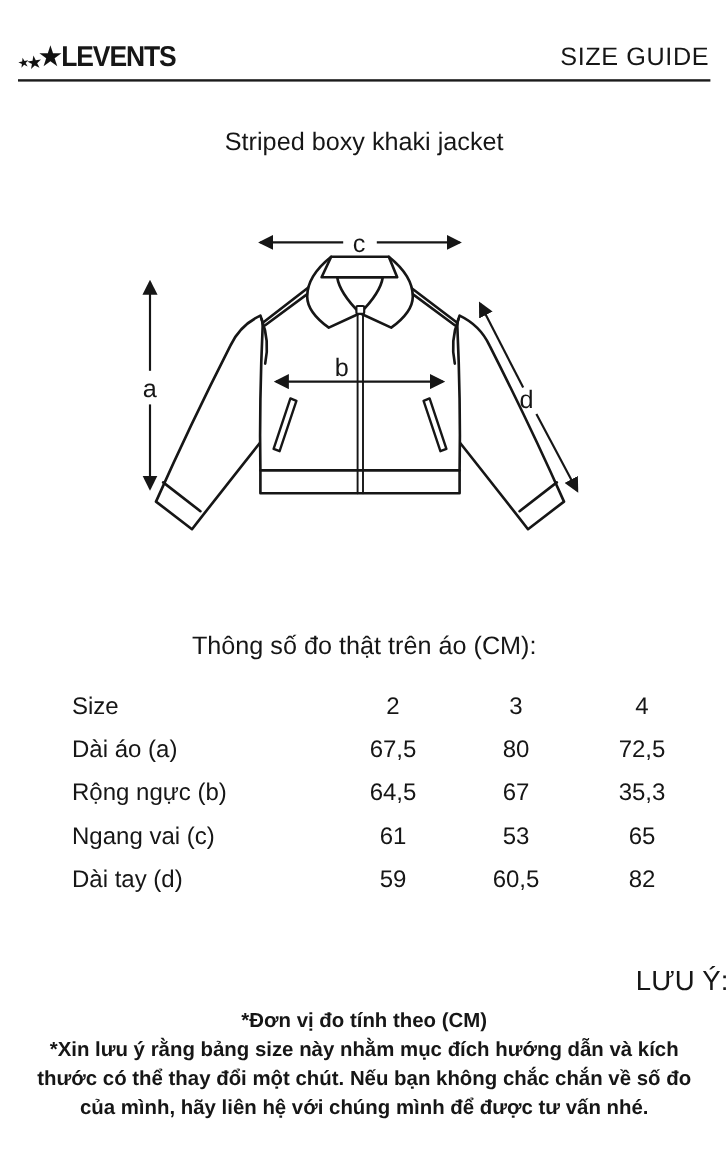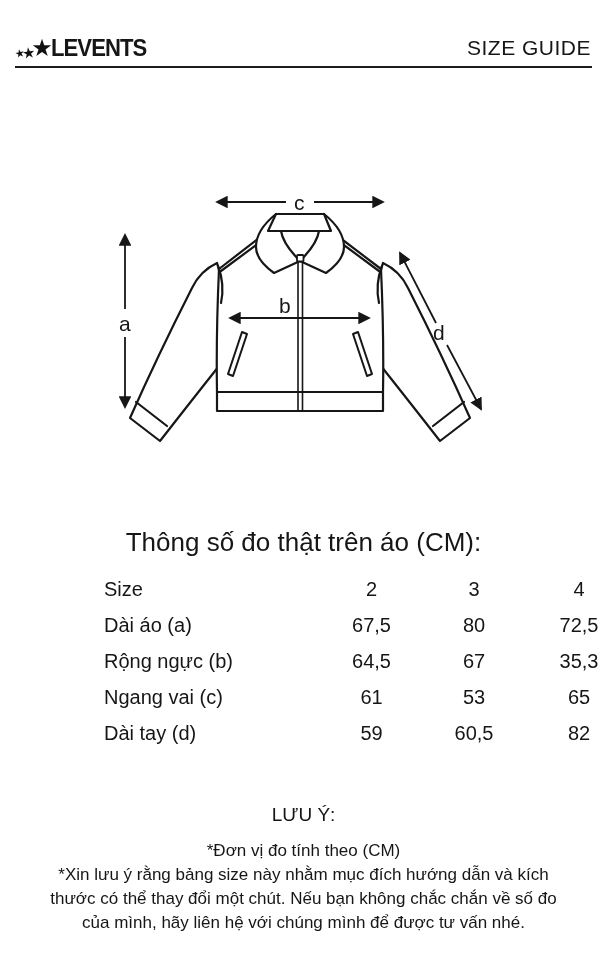--- a/index.html
+++ b/index.html
@@ -18,46 +18,47 @@
   .page-label{font-size:21px;letter-spacing:.5px;line-height:1;padding-bottom:2px;}
   .rule{position:absolute;top:66px;left:15px;right:15px;height:2px;background:#1c1c1c;}
 
   
   .title{position:absolute;top:107px;left:0;width:100%;text-align:center;font-size:21px;}
 
   
   .diagram{position:absolute;top:185px;left:90px;width:420px;height:300px;}
 
   
-  .tbl-title{position:absolute;top:527px;left:0;width:100%;text-align:center;font-size:26px;}
+  .tbl-title{position:absolute;top:527px;left:0;width:100%;text-align:center;font-size:21px;}
   .tbl{position:absolute;top:571px;left:60px;width:530px;font-size:20px;}
-  .trow{display:grid;grid-template-columns:215px 105px 100px 110px;height:36px;align-items:center;margin-left:44px;}
+  .trow{display:grid;grid-template-columns:215px 105px 100px 110px;height:36px;align-items:center;}
   .trow .label{text-align:left;}
   .trow .val{text-align:center;}
 
   
-  .note-title{position:absolute;top:804px;left:0;width:100%;text-align:center;font-size:19px;}
-  .note{position:absolute;top:839px;left:0;width:100%;text-align:center;font-size:17px;line-height:24px;}
+  .note-title{position:absolute;top:804px;left:0;width:100%;text-align:right;font-size:23px;}
+  .note{position:absolute;top:839px;left:0;width:100%;text-align:center;font-size:17px;line-height:24px;font-weight:bold;}
 </style>
 </head>
 <body>
 
 <div class="page">
 
   <div class="header">
     <div class="brand">
       <span class="star s1">★</span>
       <span class="star s2">★</span>
       <span class="star s3">★</span>
       <span class="word">LEVENTS</span>
     </div>
     <div class="page-label">SIZE GUIDE</div>
   </div>
   <div class="rule"></div>
 
+  <div class="title">Striped boxy khaki jacket</div>
 
   <svg class="diagram" viewBox="0 0 420 300" xmlns="http://www.w3.org/2000/svg">
     <defs>
       <marker id="arr" viewBox="0 0 10 10" refX="8.5" refY="5" markerWidth="7" markerHeight="7" orient="auto-start-reverse">
         <path d="M0,0 L10,5 L0,10 Z" fill="#161616"></path>
       </marker>
     </defs>
 
     <g stroke="#161616" stroke-width="2.2" fill="#ffffff" stroke-linejoin="round" stroke-linecap="round">
 

